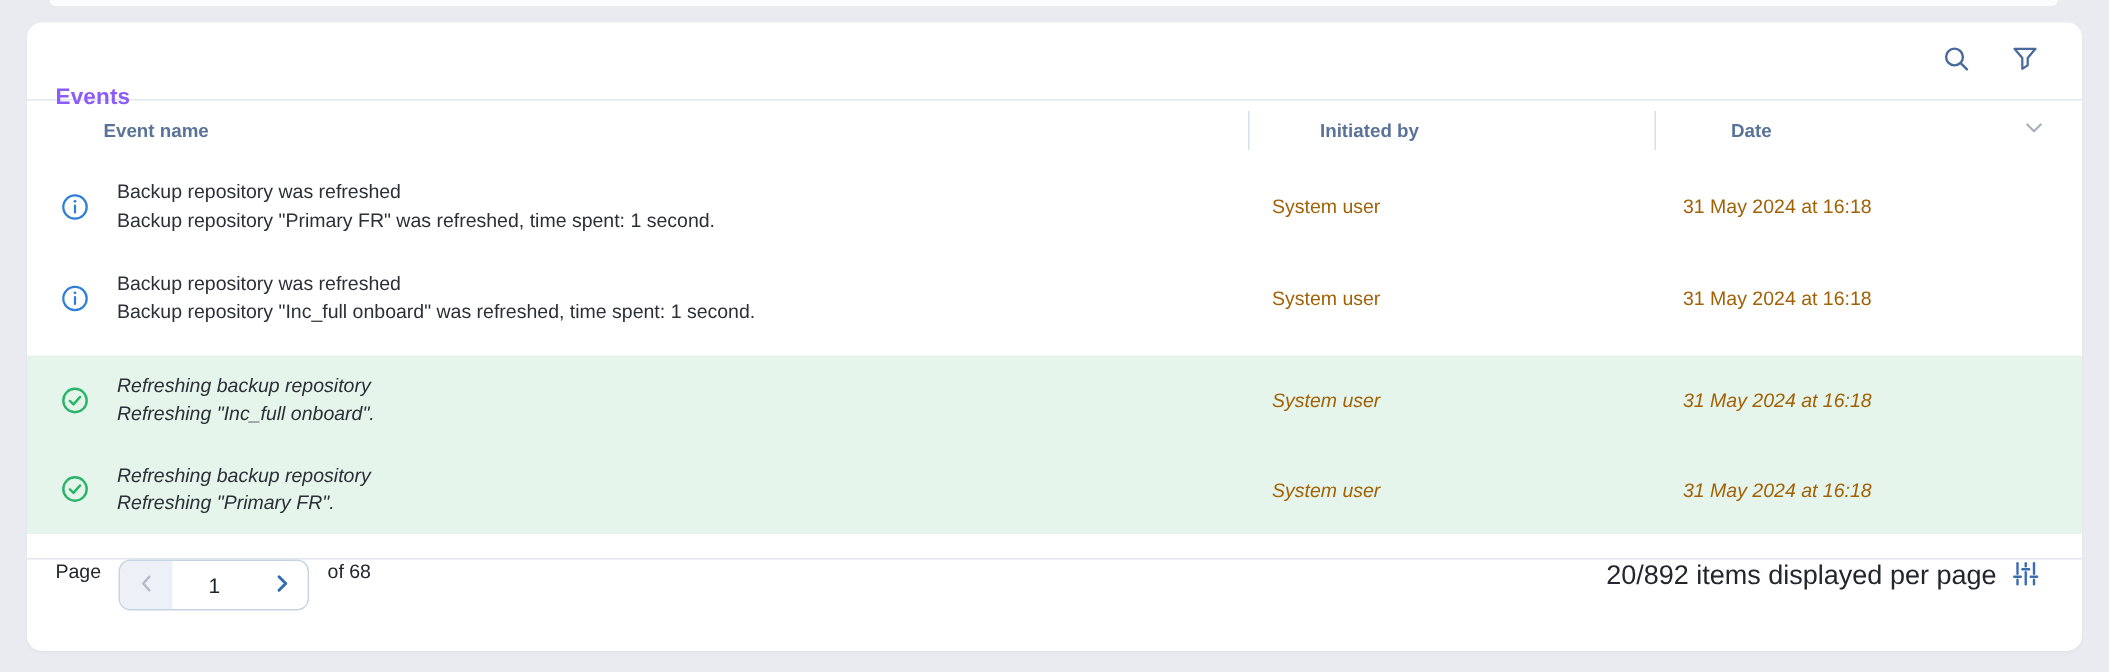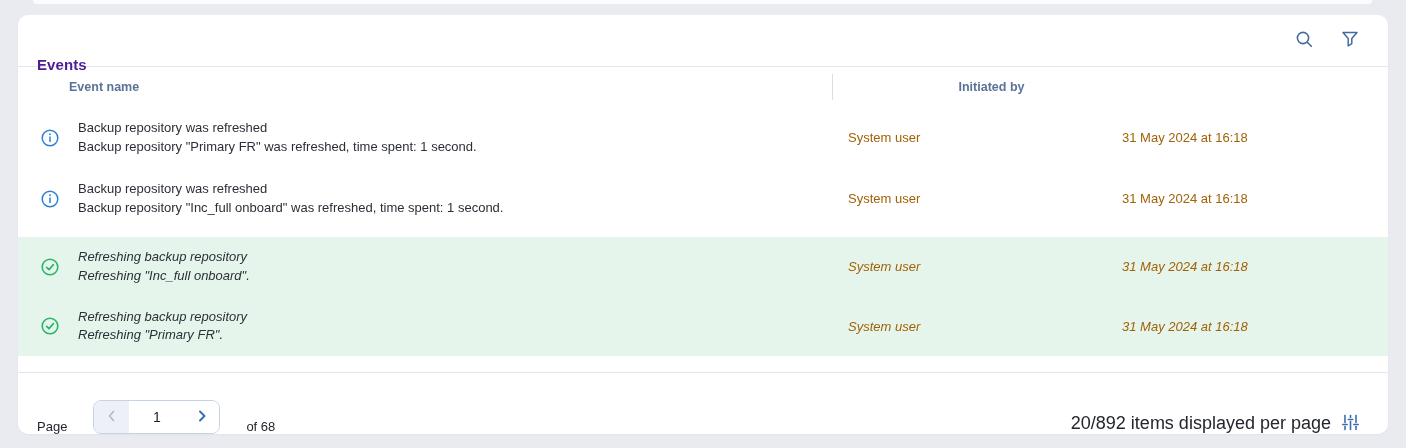--- a/index.html
+++ b/index.html
@@ -31,21 +31,21 @@
     height: 52px;
     flex: 0 0 52px;
     display: flex;
     align-items: center;
     padding: 0 28px 0 19px;
     border-bottom: 1px solid #e2e6ed;
   }
   .title-bar h1 {
     font-size: 15px;
     font-weight: bold;
-    color: #4c1d95;
+    color: #8b5cf6;
     letter-spacing: 0.1px;
     margin-top: 48px;
   }
   .title-actions {
     margin-left: auto;
     display: flex;
     align-items: center;
     gap: 26px;
   }
   .icon-btn {
@@ -61,21 +61,21 @@
     align-items: center;
   }
   .col {
     display: flex;
     align-items: center;
     height: 100%;
   }
   .col-1 { flex: 0 0 814px; padding-left: 19px; }
   .col-2 { flex: 0 0 271px; padding-left: 16px; }
   .col-3 { flex: 1 1 auto; padding-left: 19px; padding-right: 24px; }
-  .col-header-row .col-2, .col-header-row .col-3 { position: relative; justify-content: center; }
+  .col-header-row .col-2, .col-header-row .col-3 { position: relative; }
   .col-header-row .col-2::before, .col-header-row .col-3::before {
     content: "";
     position: absolute;
     left: 0; top: 50%;
     transform: translateY(-50%);
     width: 1px; height: 26px;
     background: #d9dfe8;
   }
   .col-header-label {
     font-size: 12.5px;
@@ -108,23 +108,22 @@
     line-height: 18.5px;
     color: #2b2f37;
   }
   .cell-text { font-size: 13px; color: #a16207; }
   .footer {
     margin-top: auto;
     height: 62px;
     flex: 0 0 62px;
     border-top: 1px solid #e2e6ed;
     display: flex;
-    align-items: flex-end;
+    align-items: flex-start;
     padding: 0 28px 0 19px;
-    gap: 14px;
   }
   .page-label, .of-label { font-size: 13px; color: #23262e; }
   .pager {
     margin-left: 12px;
     margin-right: 12px;
     height: 34px;
     width: 127px;
     border: 1px solid #c6d3e3;
     border-radius: 8px;
     display: flex;
@@ -187,20 +186,28 @@
       </button>
     </div>
   </div>
 
   <div class="col-header-row">
     <div class="col col-1">
       <span class="col-header-label">Event name</span>
     </div>
     <div class="col col-2">
       <span class="col-header-label">Initiated by</span>
+    </div>
+    <div class="col col-3">
+      <span class="col-header-label">Date</span>
+      <span>
+        <svg width="16" height="16" viewBox="0 0 16 16" fill="none">
+          <polyline points="3.5,6 8,10.5 12.5,6" stroke="#a8b0bc" stroke-width="1.5" stroke-linecap="round" stroke-linejoin="round"></polyline>
+        </svg>
+      </span>
     </div>
   </div>
 
   <div class="rows">
 
     <div class="event-row">
       <div class="col col-1">
         <div class="event-main">
           <span class="event-icon">
             <svg width="18" height="18" viewBox="0 0 18 18" fill="none">

